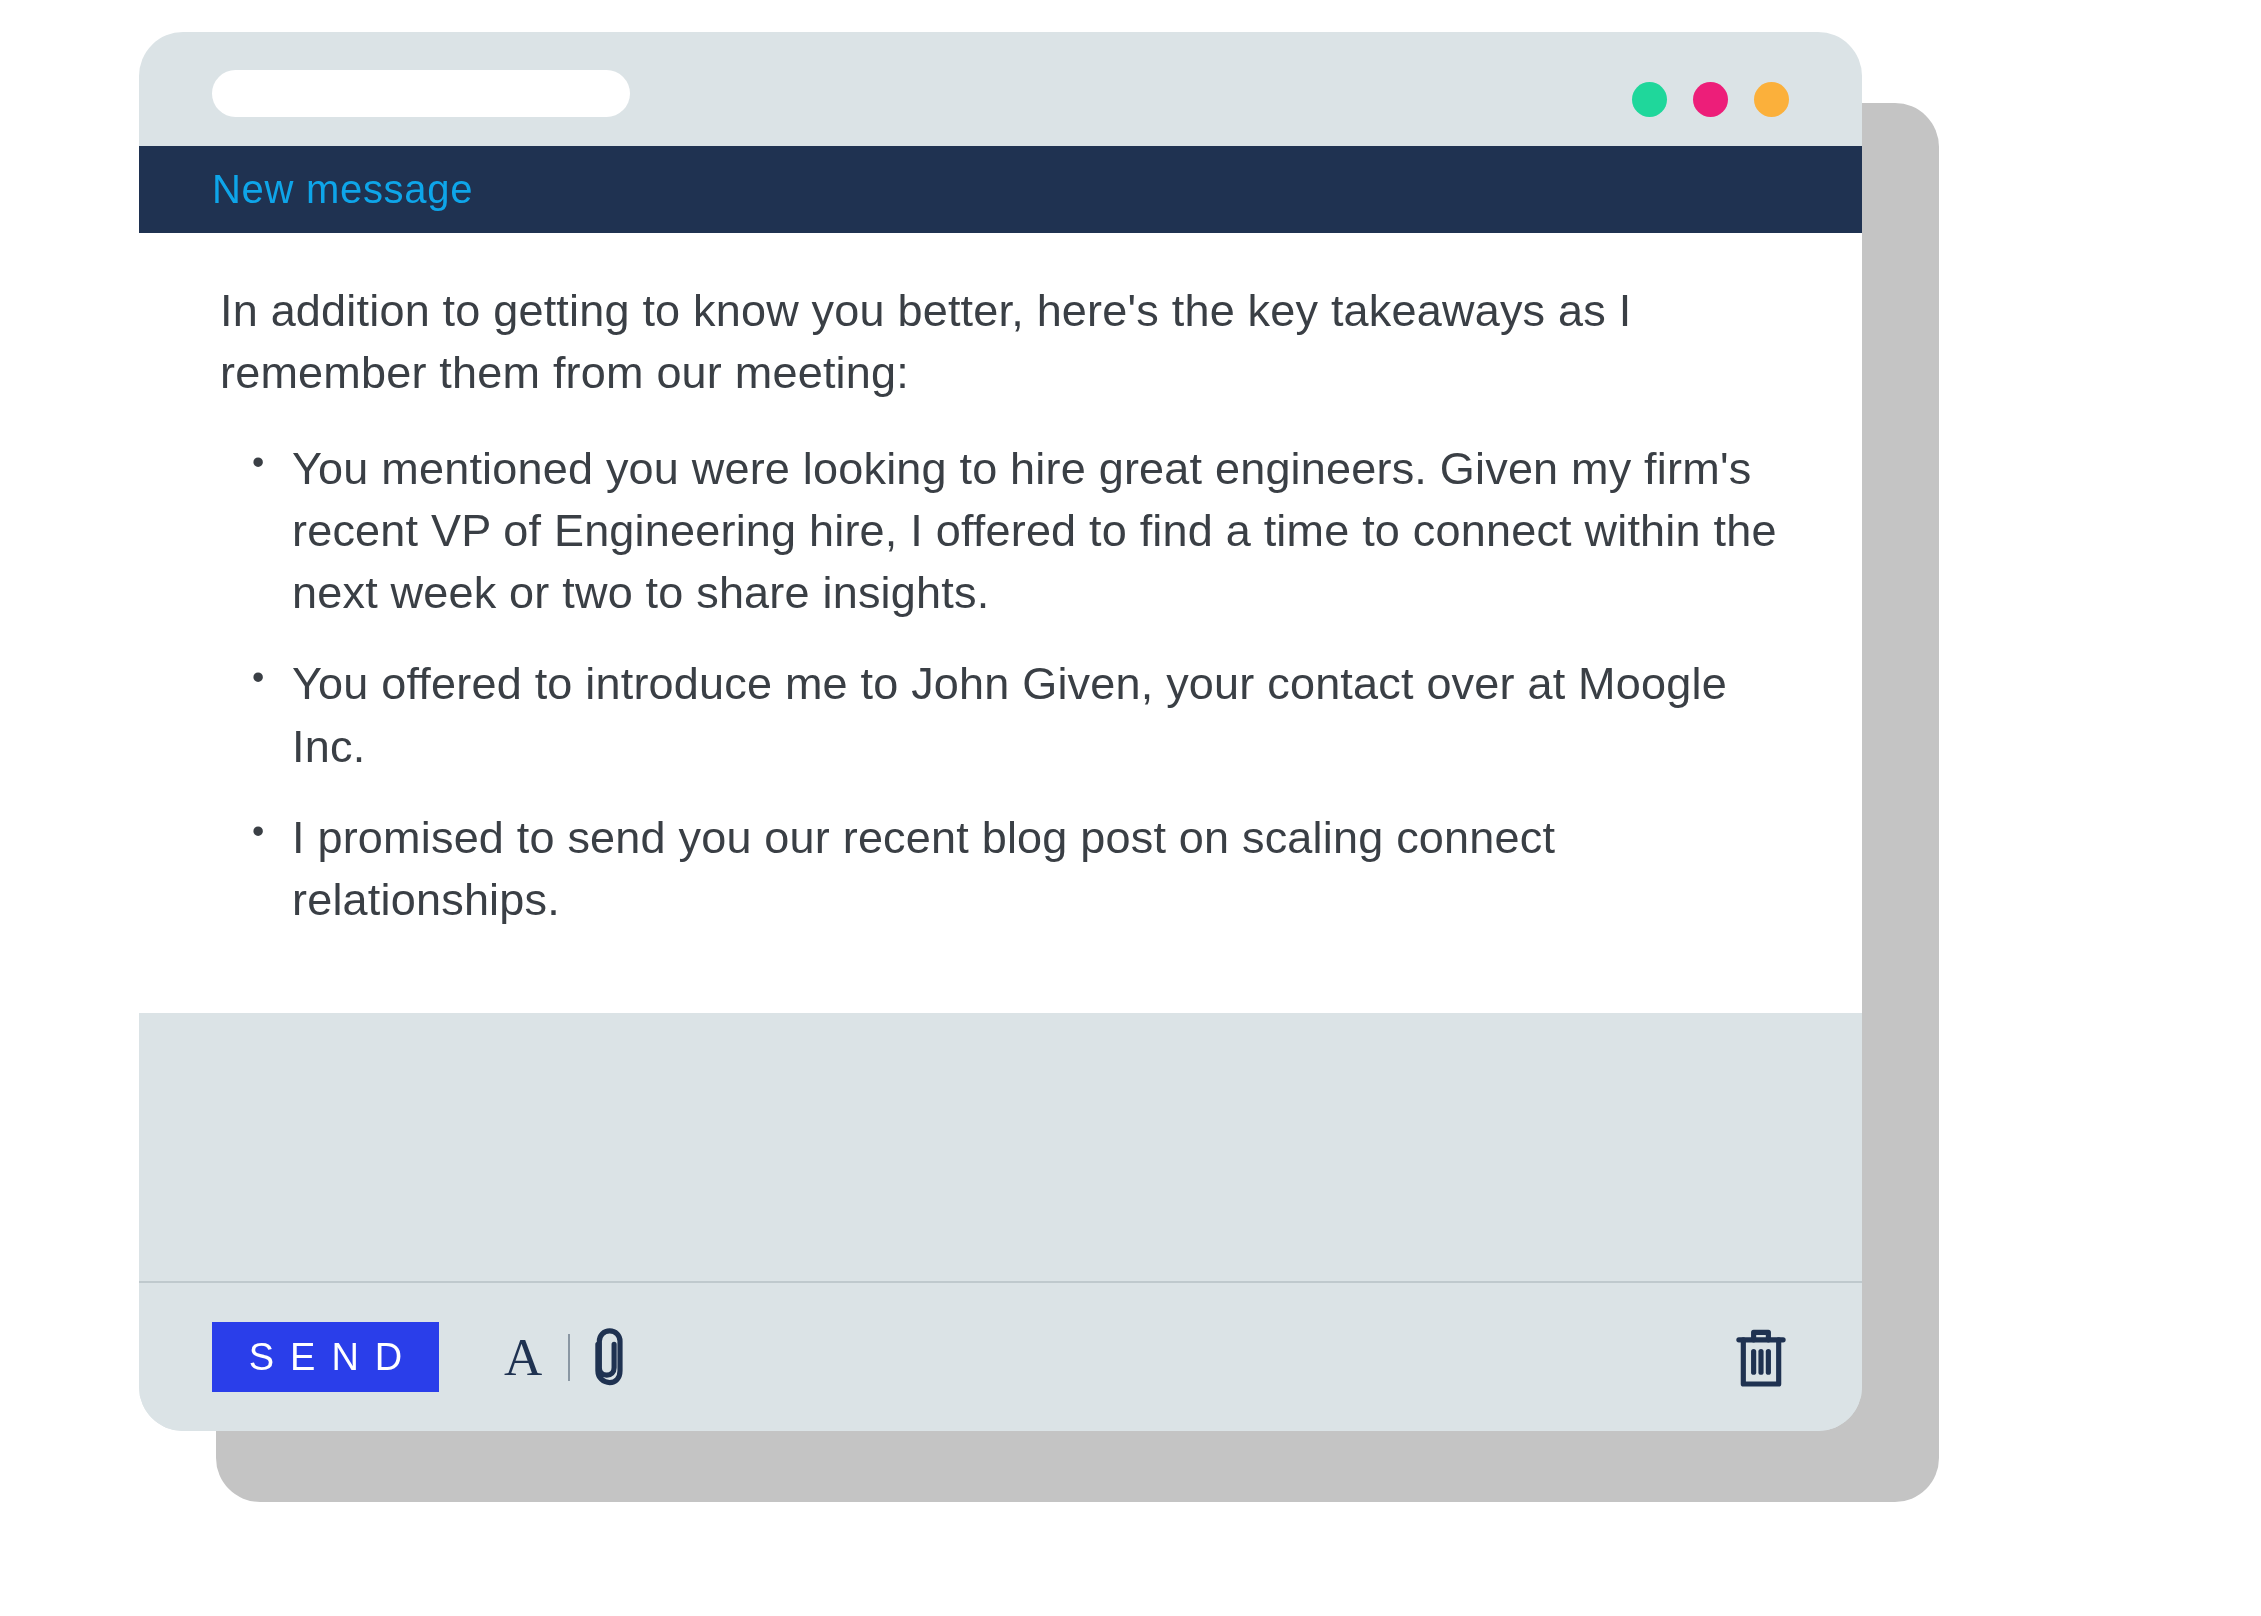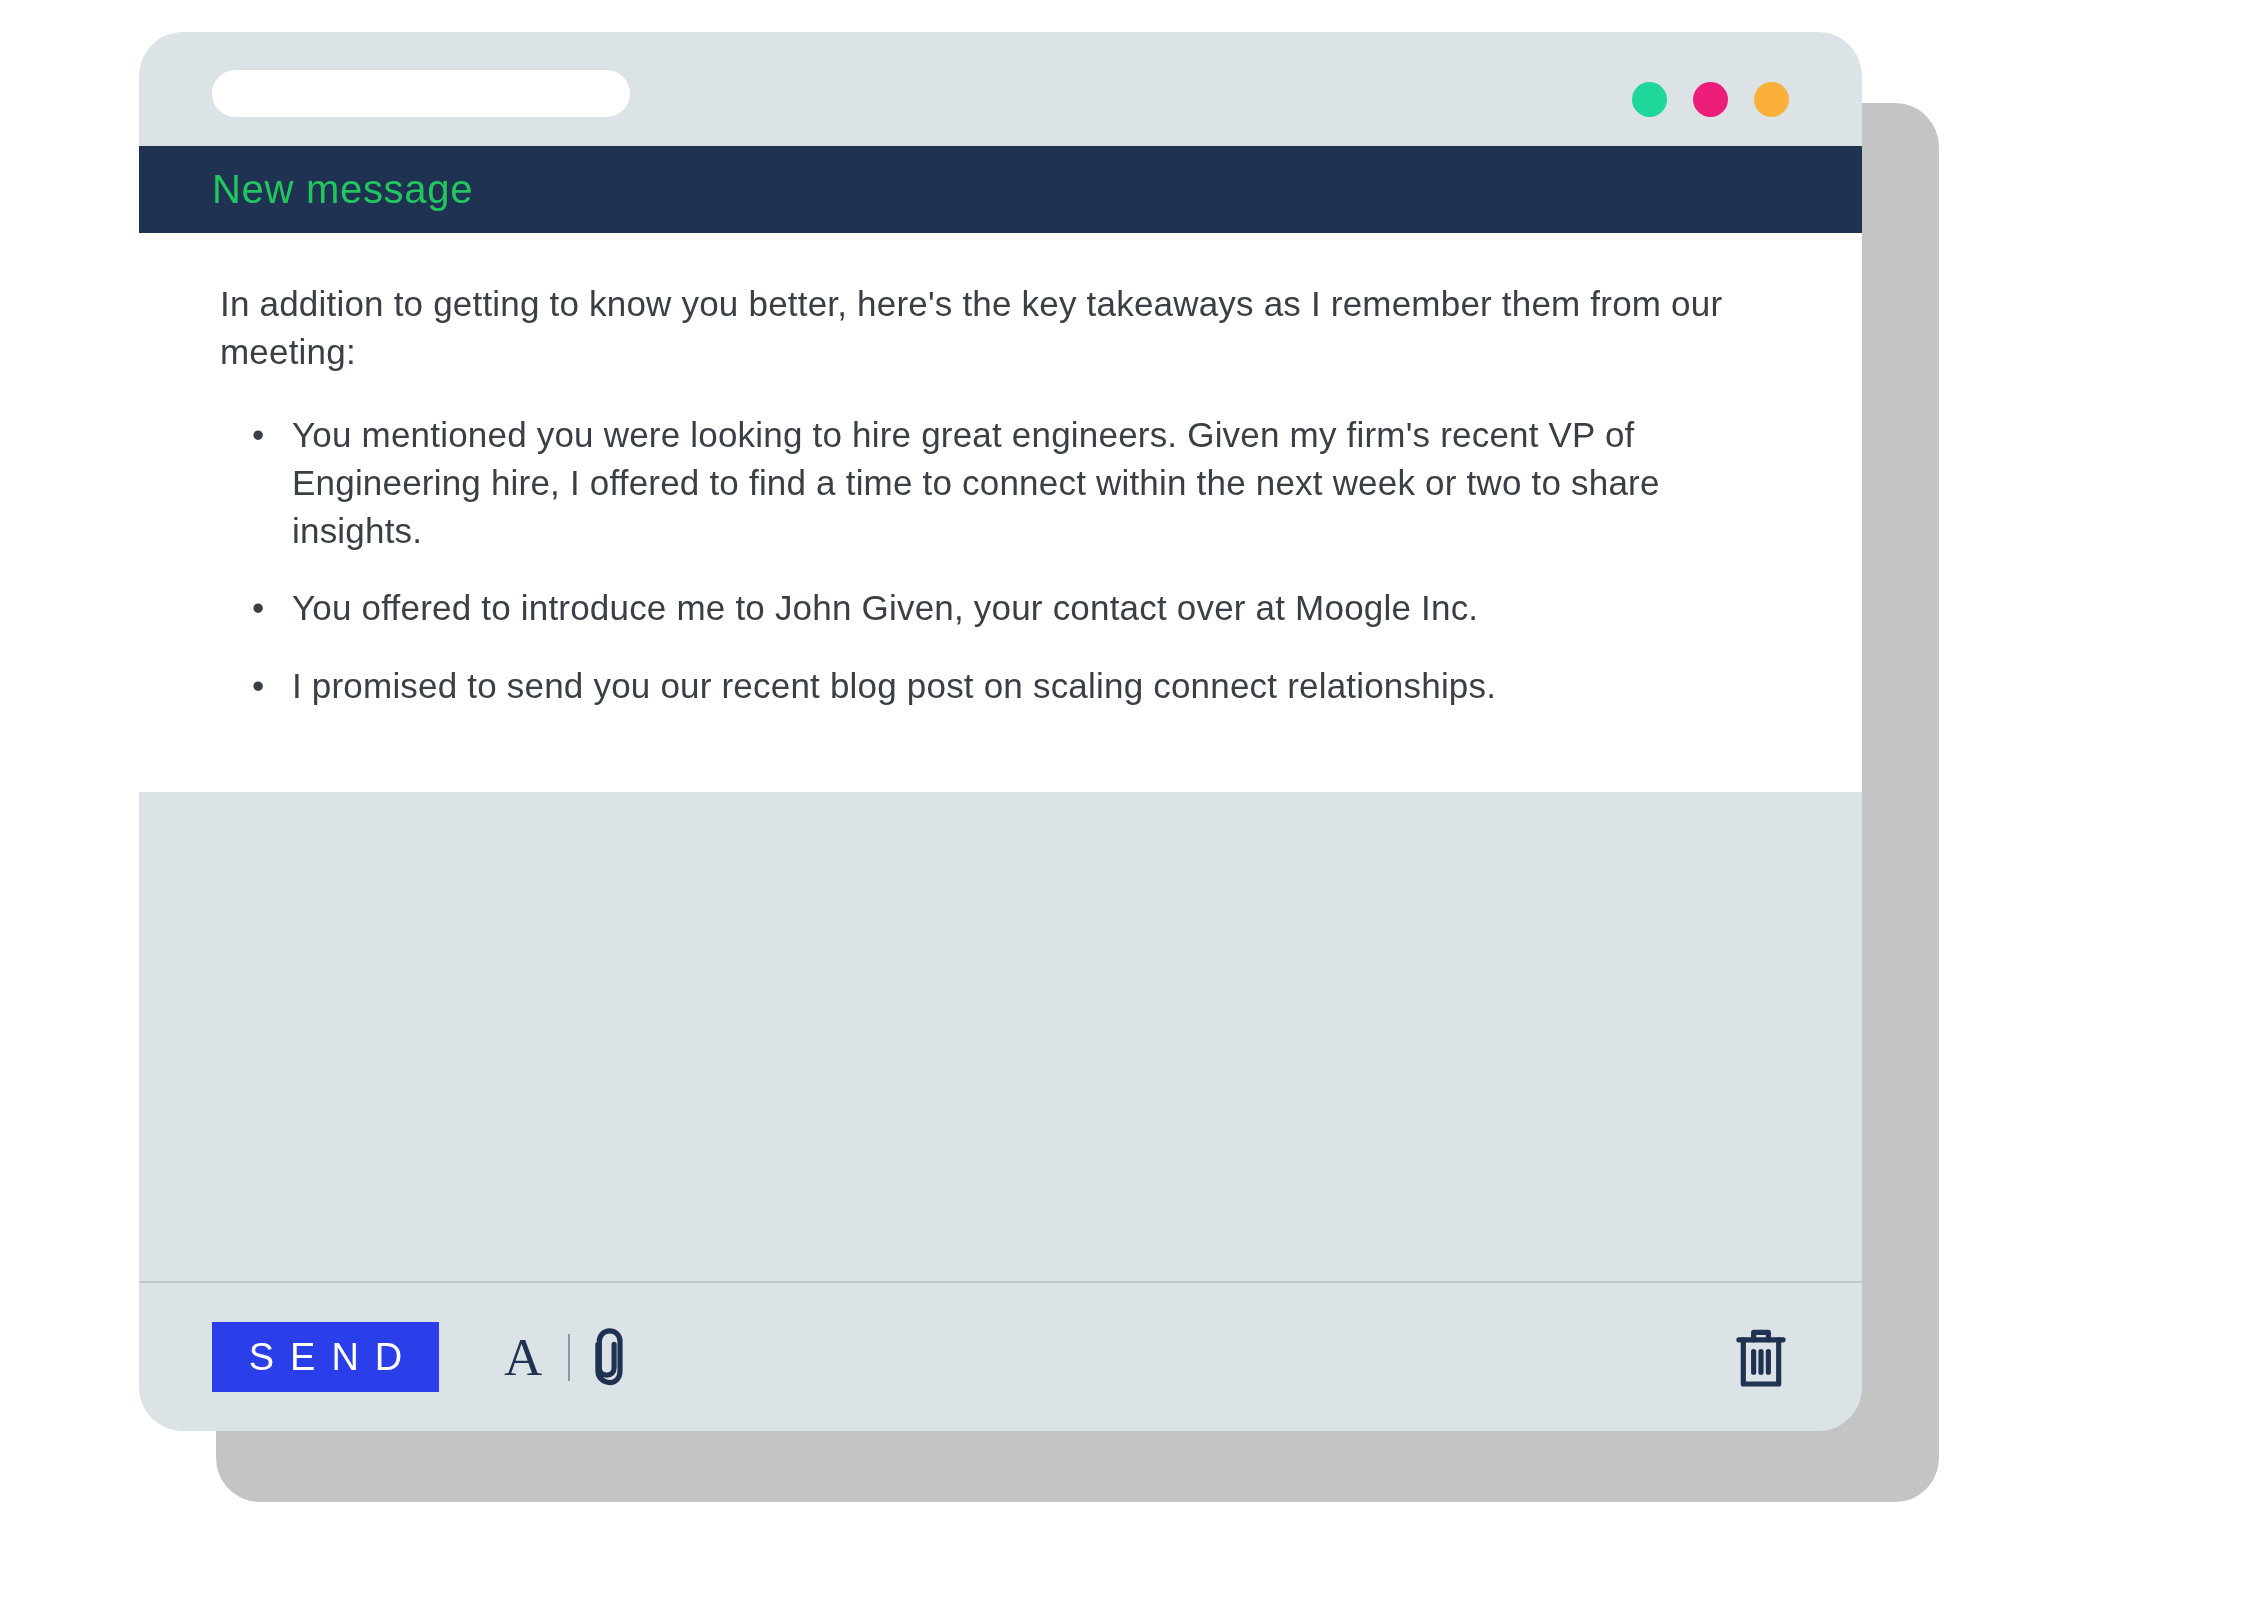--- a/index.html
+++ b/index.html
@@ -73,33 +73,33 @@
     .header-bar {
       position: relative;
       width: 100%;
       height: 87px;
       background: #1f3251;
       display: flex;
       align-items: center;
       padding-left: 73px;
     }
     .header-title {
-      color: #22c55e;
+      color: #0ea5e9;
       font-size: 40px;
       font-weight: 400;
       letter-spacing: 0.7px;
     }
 
     .body-area {
       position: relative;
       width: 100%;
       background: #ffffff;
       padding: 47px 73px 53px 81px;
       color: #3a3f45;
-      font-size: 35px;
+      font-size: 45px;
       line-height: 1.38;
       font-weight: 300;
       letter-spacing: 0.2px;
     }
     .intro {
       margin-bottom: 34px;
     }
     .bullets {
       list-style: none;
       padding-left: 32px;

